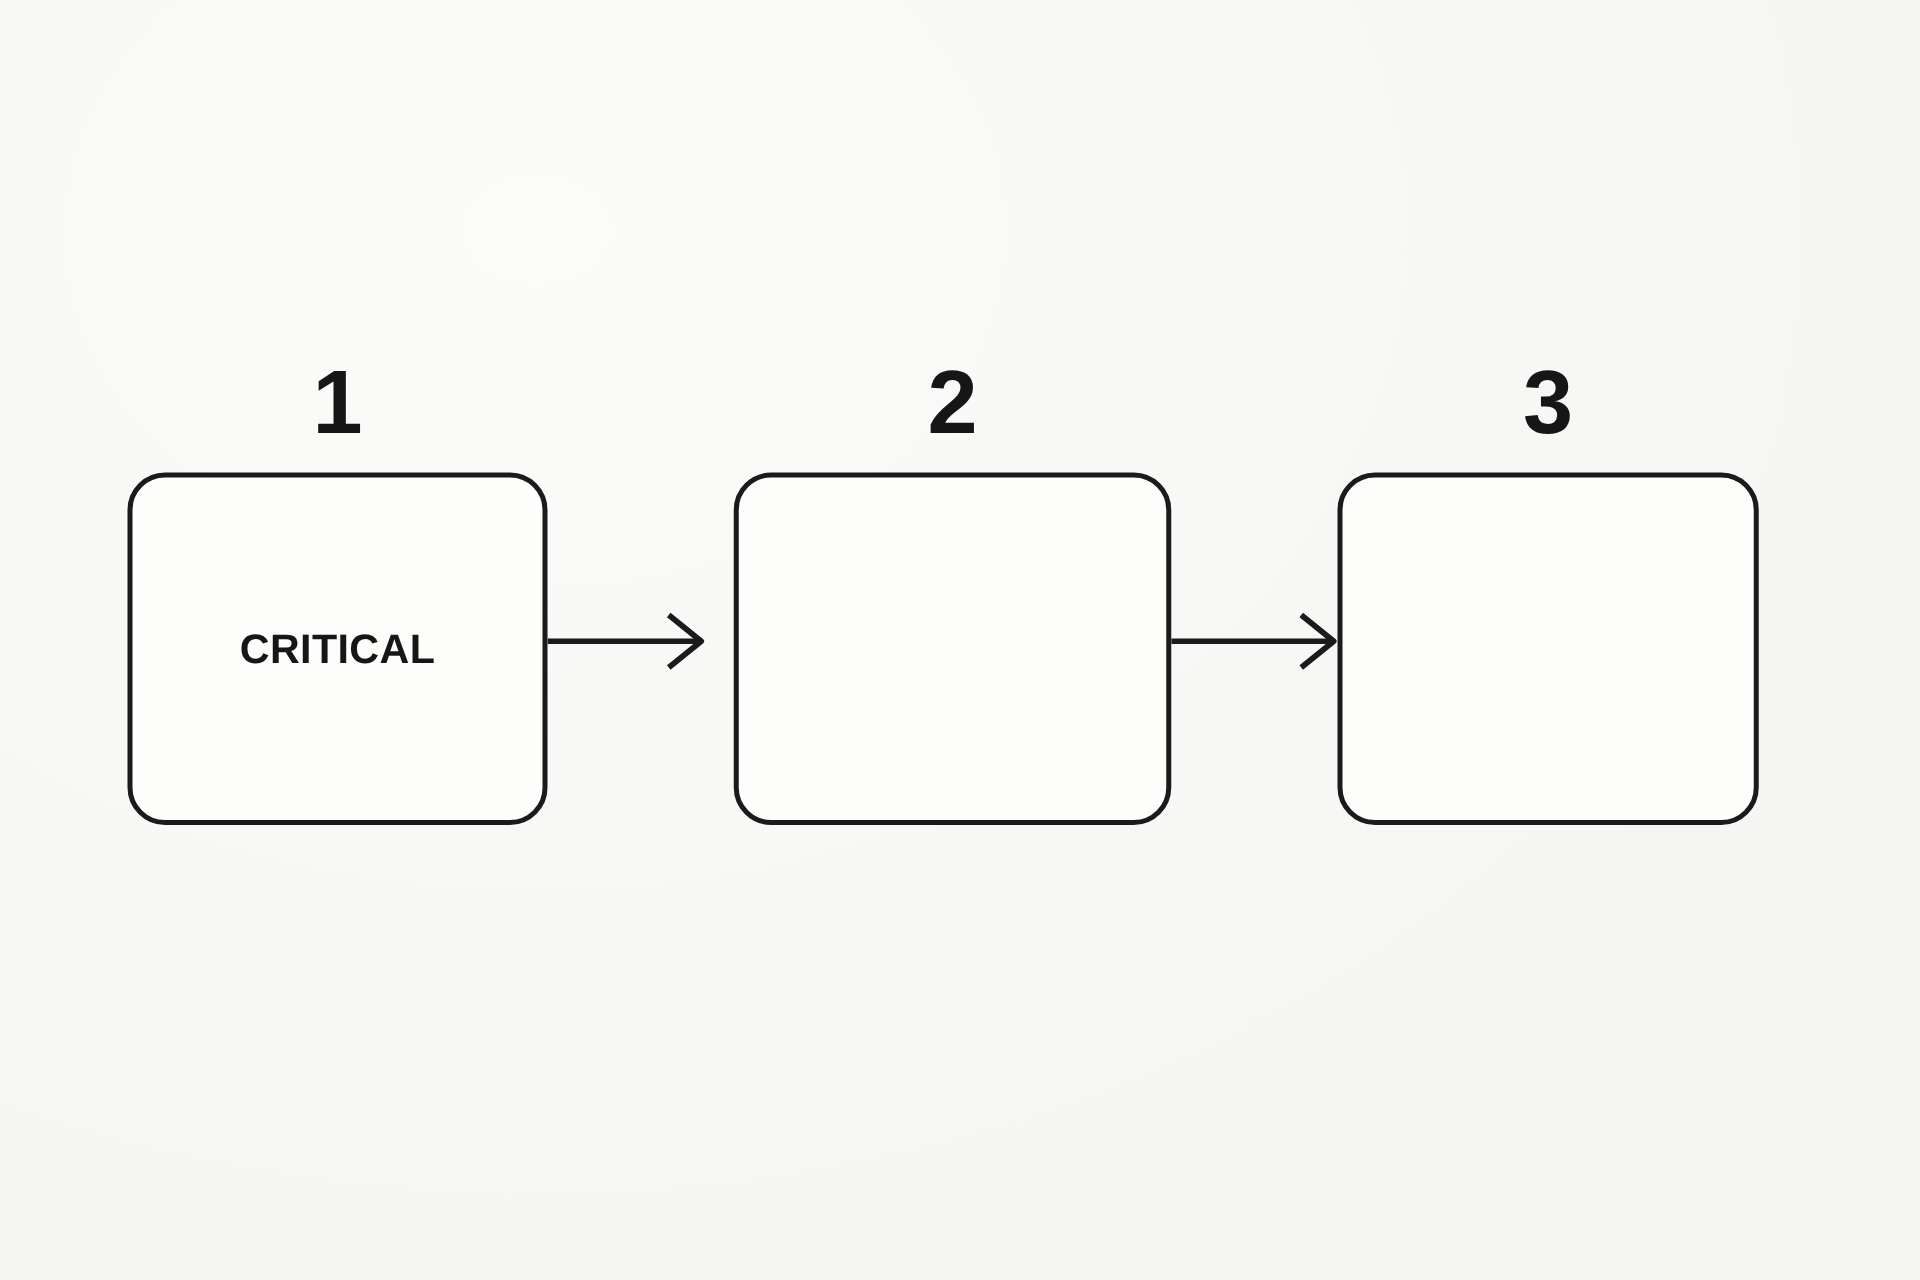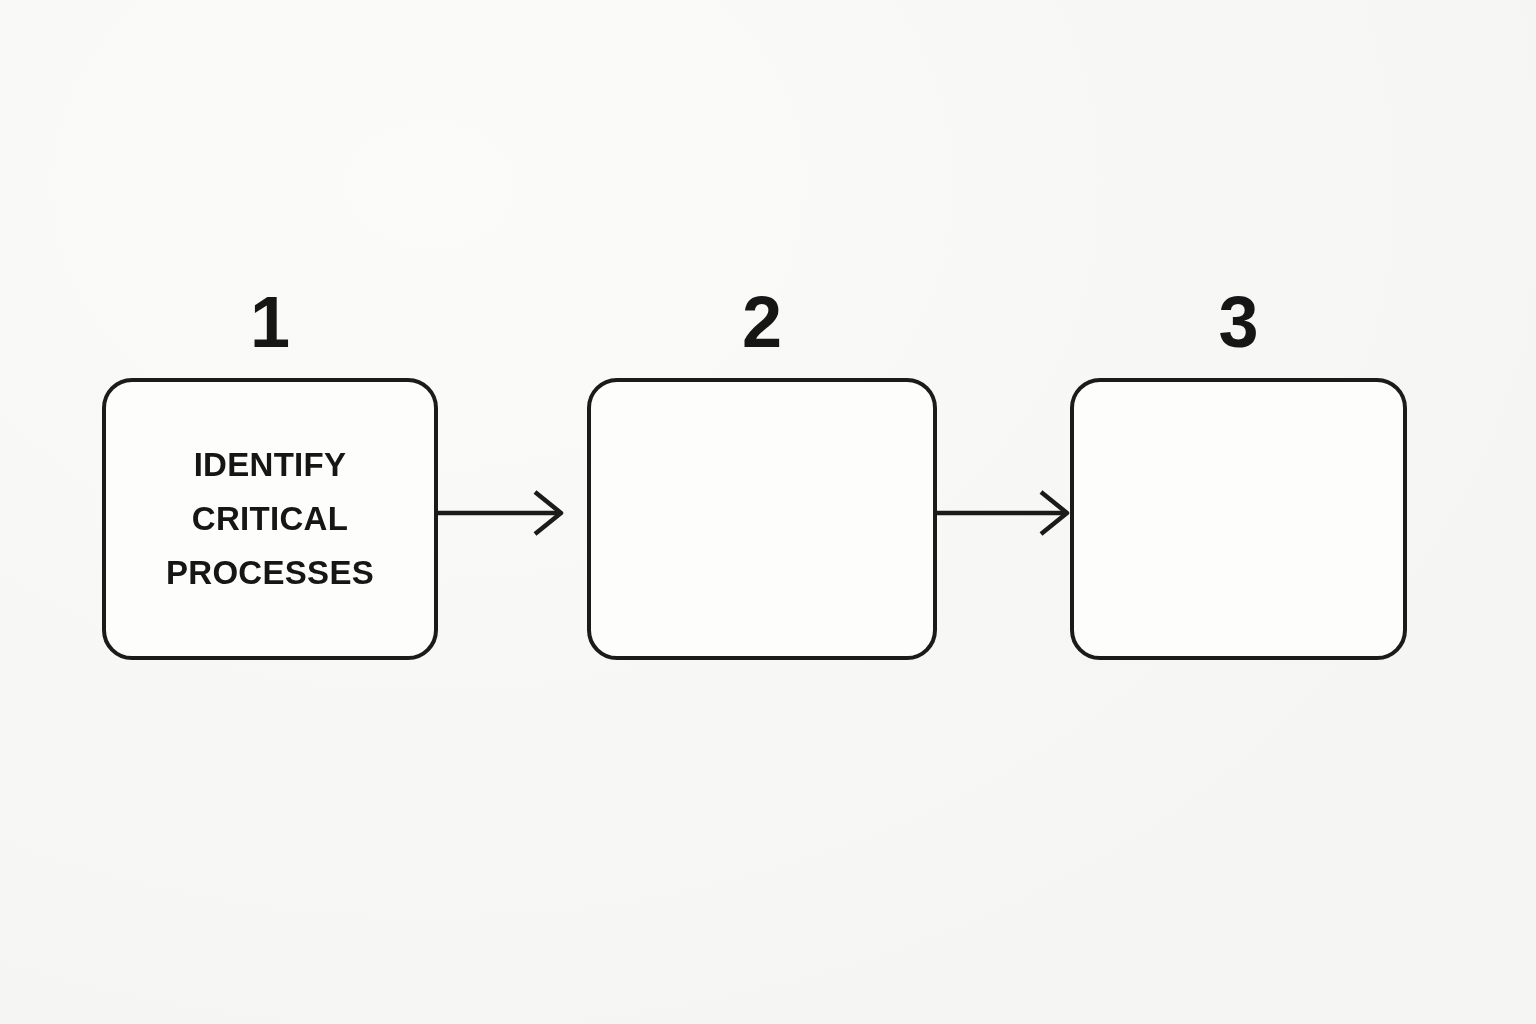--- a/index.html
+++ b/index.html
@@ -80,23 +80,21 @@
 </style>
 </head>
 <body>
 
 <div class="canvas">
   <div class="flow-row">
 
     <div class="step step-1">
       <div class="step-number">1</div>
       <div class="step-box">
-        <div class="box-line">IDENTIFY</div>
         <div class="box-line">CRITICAL</div>
-        <div class="box-line">PROCESSES</div>
       </div>
     </div>
 
     <div class="arrow-cell">
       <svg width="149" height="60" viewBox="0 0 149 60">
         <line class="arrow-stroke" x1="0" y1="30" x2="121" y2="30"></line>
         <polyline class="arrow-stroke" points="97,9 123,30 97,51"></polyline>
       </svg>
     </div>
 

